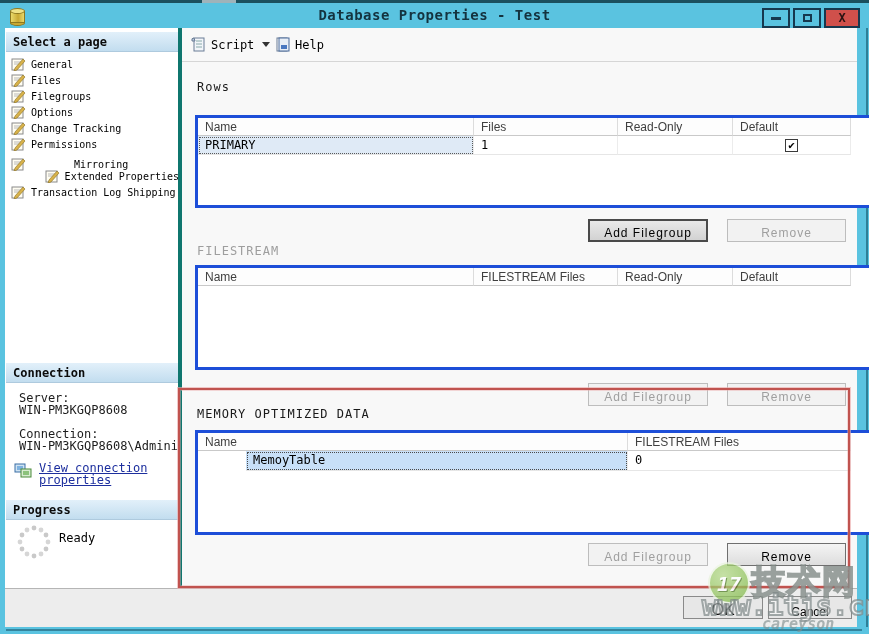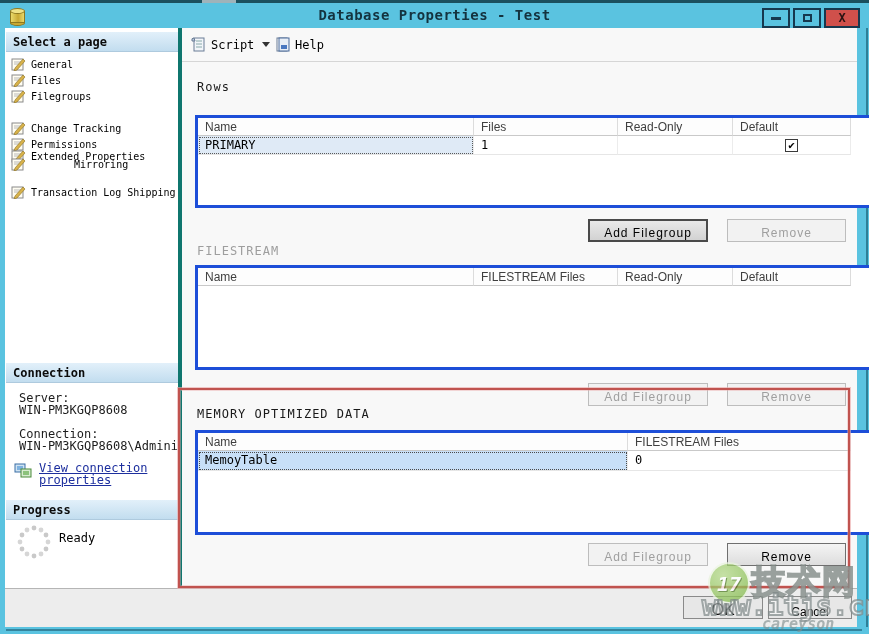--- a/index.html
+++ b/index.html
@@ -59,21 +59,21 @@
   .sec-disabled { color:#9e9e9e; }
 
   .tbl { position:absolute; left:13px; width:768px; background:#fff; border:3px solid #1d4ed8; display:grid; align-content:start; }
   .cols4 { grid-template-columns:276px 144px 115px 118px; }
   .cols2 { grid-template-columns:430px 223px; }
   .th { height:18px; background:#fdfdfd; border-right:1px solid #dcdcdc; border-bottom:1px solid #c9c9c9; font-family:"Liberation Sans",sans-serif; font-size:12px; color:#3f3f3f; padding:2px 0 0 7px; white-space:nowrap; overflow:hidden; }
   .th:last-child { border-right:none; }
   .td { height:19px; border-right:1px solid #ececec; border-bottom:1px solid #e6e6e6; padding:2px 0 0 7px; font-size:12px; color:#000; white-space:nowrap; overflow:hidden; }
   .td:last-child { border-right:none; }
   .sel-rows { background:#dfeaf6; outline:1px dotted #5a5a5a; outline-offset:-2px; }
-  .sel-mem  { background:#c8e0f8; outline:1px dotted #4a4a4a; outline-offset:-2px; }
+  .sel-mem  { background:#c8e0f8; outline:1px dotted #4a4a4a; outline-offset:-2px;margin-left:48px; }
   .td.center { display:flex; align-items:center; justify-content:center; padding:0; }
   .checkbox { width:13px; height:13px; border:1px solid #3a3a3a; background:#fff; font-size:11px; line-height:11px; text-align:center; color:#000; }
   .filler { grid-column:1 / -1; background:#fff; }
 
   .btn { position:absolute; height:23px; font-size:12px; letter-spacing:1px; text-align:center; padding-top:4px; cursor:pointer; }
   .btn-add1 { left:406px; width:120px; background:linear-gradient(#e9e9e9,#d2d2d2); border:2px solid #4a4a4a; color:#000; }
   .btn-dis { background:#f2f2f2; border:1px solid #bdbdbd; color:#9f9f9f; cursor:default; }
   .btn-en { background:linear-gradient(#f4f4f4,#dddddd); border:1px solid #6f6f6f; color:#000; }
   .btn-rem1 { left:545px; width:119px; }
   .btn-add2 { left:406px; width:120px; }
@@ -151,39 +151,48 @@
     </div>
     <div class="side-item" style="top:60px;">
       <svg class="page-icon" viewBox="0 0 15 13">
           <rect x="1" y="1" width="11" height="11" fill="#fffdf2" stroke="#8a8a8a"></rect>
           <line x1="3" y1="4" x2="10" y2="4" stroke="#b9b9b9"></line>
           <line x1="3" y1="6" x2="10" y2="6" stroke="#b9b9b9"></line>
           <polygon points="6,12 14,3 12,1 4,10 3,13" fill="#d8b24a" stroke="#8a7122" stroke-width="0.6"></polygon>
         </svg>
       <span class="lbl">Filegroups</span>
     </div>
+    <div class="side-item" style="top:76px;">
+      <svg class="page-icon" viewBox="0 0 15 13">
+          <rect x="1" y="1" width="11" height="11" fill="#fffdf2" stroke="#8a8a8a"></rect>
+          <line x1="3" y1="4" x2="10" y2="4" stroke="#b9b9b9"></line>
+          <line x1="3" y1="6" x2="10" y2="6" stroke="#b9b9b9"></line>
+          <polygon points="6,12 14,3 12,1 4,10 3,13" fill="#d8b24a" stroke="#8a7122" stroke-width="0.6"></polygon>
+        </svg>
+      <span class="lbl">Options</span>
+    </div>
     <div class="side-item" style="top:92px;">
       <svg class="page-icon" viewBox="0 0 15 13">
           <rect x="1" y="1" width="11" height="11" fill="#fffdf2" stroke="#8a8a8a"></rect>
           <line x1="3" y1="4" x2="10" y2="4" stroke="#b9b9b9"></line>
           <line x1="3" y1="6" x2="10" y2="6" stroke="#b9b9b9"></line>
           <polygon points="6,12 14,3 12,1 4,10 3,13" fill="#d8b24a" stroke="#8a7122" stroke-width="0.6"></polygon>
         </svg>
       <span class="lbl">Change Tracking</span>
     </div>
     <div class="side-item" style="top:108px;">
       <svg class="page-icon" viewBox="0 0 15 13">
           <rect x="1" y="1" width="11" height="11" fill="#fffdf2" stroke="#8a8a8a"></rect>
           <line x1="3" y1="4" x2="10" y2="4" stroke="#b9b9b9"></line>
           <line x1="3" y1="6" x2="10" y2="6" stroke="#b9b9b9"></line>
           <polygon points="6,12 14,3 12,1 4,10 3,13" fill="#d8b24a" stroke="#8a7122" stroke-width="0.6"></polygon>
         </svg>
       <span class="lbl">Permissions</span>
     </div>
-    <div class="side-item" style="top:120px;">
+    <div class="side-item" style="top:140px;justify-content:flex-end;">
       <svg class="page-icon" viewBox="0 0 15 13">
           <rect x="1" y="1" width="11" height="11" fill="#fffdf2" stroke="#8a8a8a"></rect>
           <line x1="3" y1="4" x2="10" y2="4" stroke="#b9b9b9"></line>
           <line x1="3" y1="6" x2="10" y2="6" stroke="#b9b9b9"></line>
           <polygon points="6,12 14,3 12,1 4,10 3,13" fill="#d8b24a" stroke="#8a7122" stroke-width="0.6"></polygon>
         </svg>
       <span class="lbl">Extended Properties</span>
     </div>
     <div class="side-item" style="top:128px;gap:48px;">
       <svg class="page-icon" viewBox="0 0 15 13">

